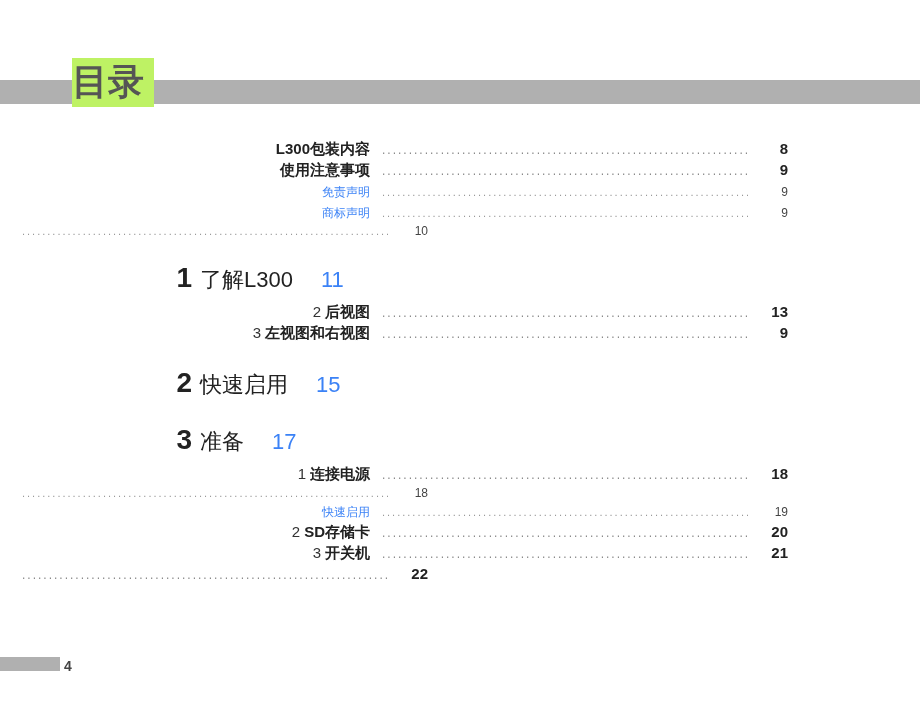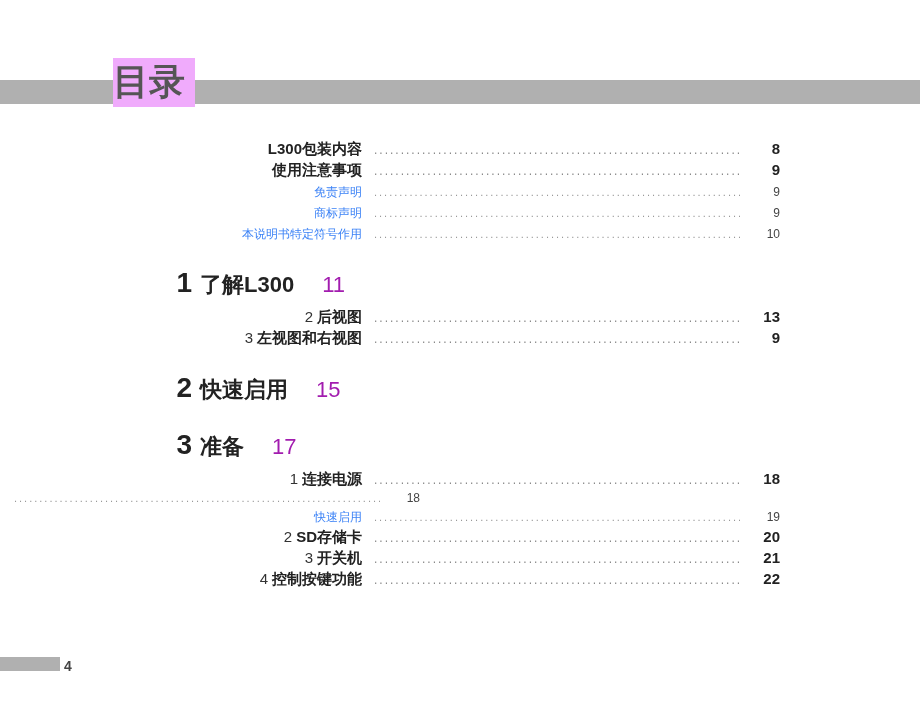--- a/index.html
+++ b/index.html
@@ -19,35 +19,34 @@
     right: 0;
     height: 24px;
     background: #b0b0b0;
   }
   .title-text {
     position: absolute;
     top: 58px;
     left: 72px;
     font-size: 36px;
     font-weight: 700;
-    background: #f0abfc;
+    background: #bef264;
     padding-right: 10px;
     color: #555;
-    margin-left: 41px;
   }
   .content {
     position: absolute;
     top: 138px;
     left: 0;
     width: 920px;
   }
   .row {
     display: flex;
     align-items: baseline;
-    margin: 2px 8px;
+    margin: 2px 16px;
   }
   .left-col {
     width: 360px;
     text-align: right;
     padding-right: 6px;
     box-sizing: border-box;
   }
   .idx {
     display: inline-block;
     margin-right: 4px;
@@ -103,27 +102,27 @@
     text-align: right;
     font-size: 28px;
     font-weight: 900;
     color: #222;
     padding-right: 8px;
     box-sizing: border-box;
     font-family: Arial, sans-serif;
   }
   .chapter-title {
     font-size: 22px;
-    font-weight: 700;
+    font-weight: 400;
     color: #222;
   }
   .chapter-page {
     font-size: 22px;
     font-weight: 400;
-    color: #a21caf;
+    color: #3b82f6;
     margin-left: 28px;
   }
   .footer-bar {
     position: absolute;
     bottom: 36px;
     left: 0;
     width: 60px;
     height: 14px;
     background: #b0b0b0;
   }
@@ -158,21 +157,20 @@
         <div class="left-col"><span class="label-sub">免责声明</span></div>
         <div class="dots dots-sub"></div>
         <div class="pg pg-sub">9</div>
       </div>
       <div class="row">
         <div class="left-col"><span class="label-sub">商标声明</span></div>
         <div class="dots dots-sub"></div>
         <div class="pg pg-sub">9</div>
       </div>
       <div class="row">
-        <div class="left-col"><span class="label-sub">本说明书特定符号作用</span></div>
         <div class="dots dots-sub"></div>
         <div class="pg pg-sub">10</div>
       </div>
     </div>
   <div id="chapters-block">
       <div class="chapter-row">
         <div class="chapter-num">1</div>
         <div class="chapter-title">了解L300</div>
         <div class="chapter-page">11</div>
       </div>
@@ -214,21 +212,20 @@
         <div class="left-col"><span class="idx">2</span><span class="label-main">SD存储卡</span></div>
         <div class="dots"></div>
         <div class="pg">20</div>
       </div>
       <div class="row">
         <div class="left-col"><span class="idx">3</span><span class="label-main">开关机</span></div>
         <div class="dots"></div>
         <div class="pg">21</div>
       </div>
       <div class="row">
-        <div class="left-col"><span class="idx">4</span><span class="label-main">控制按键功能</span></div>
         <div class="dots"></div>
         <div class="pg">22</div>
       </div>
     </div>
 </div>
 
 <div class="footer-bar"></div>
 <div class="footer-page">4</div>
 
 </body></html>

